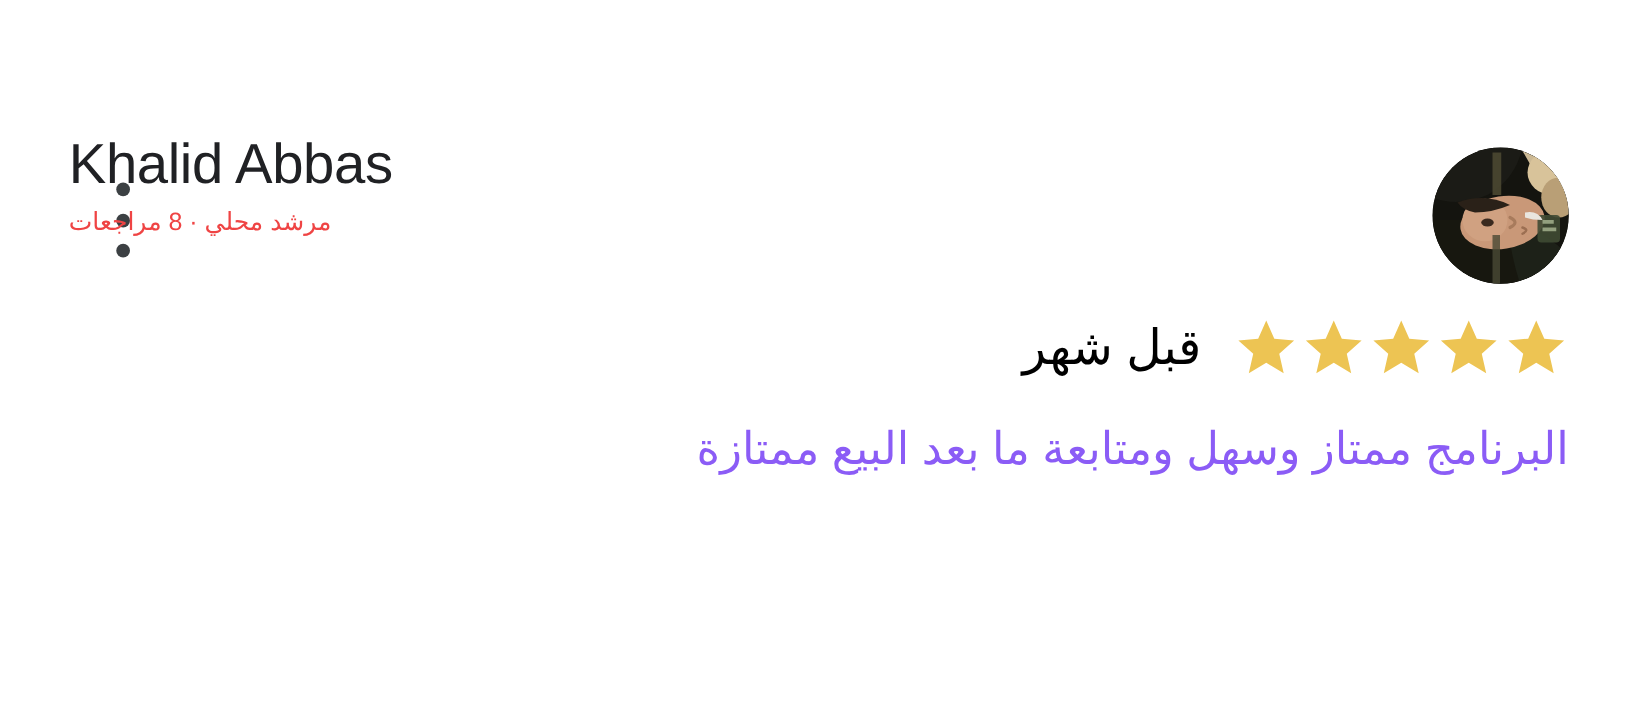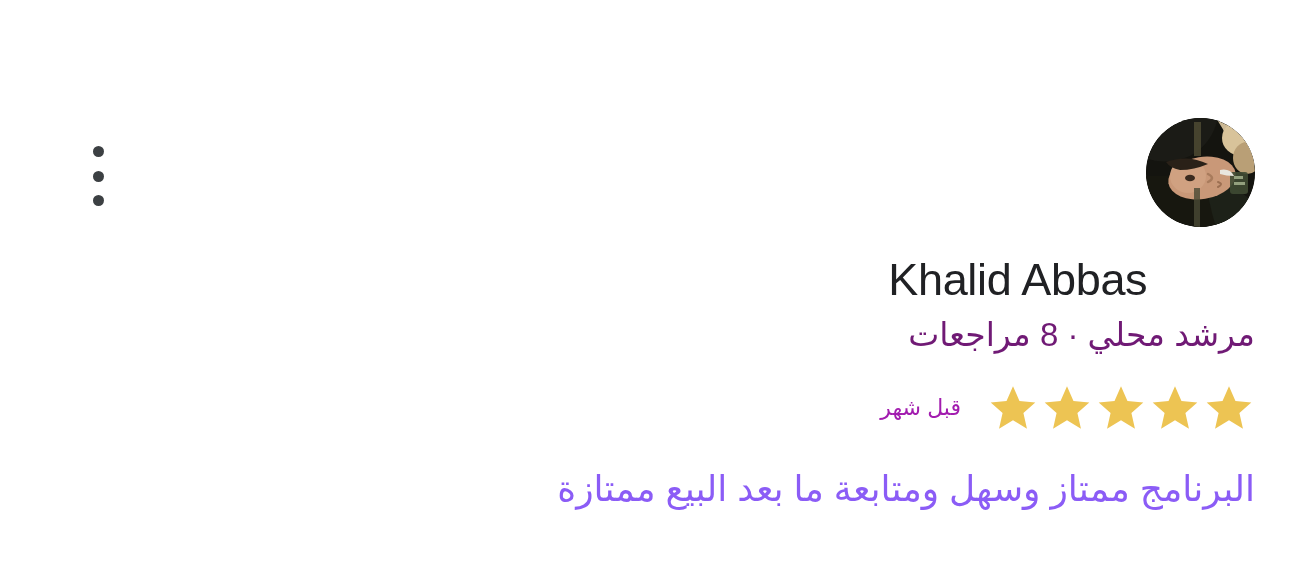--- a/index.html
+++ b/index.html
@@ -51,21 +51,21 @@
     position: absolute;
     right: 57px;
     top: 100px;
     width: 1200px;
     text-align: right;
     direction: rtl;
   }
 
   .header-row {
     display: flex;
-    flex-direction: column;
+    flex-direction: row;
     align-items: flex-start;
     justify-content: flex-start;
     gap: 22px;
   }
 
   .avatar {
     flex: 0 0 auto;
     width: 109px;
     height: 109px;
     border-radius: 50%;
@@ -89,26 +89,25 @@
     line-height: 1.18;
     font-weight: 400;
     color: #202124;
     letter-spacing: -0.3px;
     white-space: nowrap;
     direction: ltr;
   }
 
   .reviewer-meta {
     margin-top: 8px;
-    font-size: 33px;
+    font-size: 20px;
     line-height: 1.3;
     font-weight: 400;
-    color: #701a75;
+    color: #ef4444;
     white-space: nowrap;
-    margin-left: 20px;
   }
 
   
   .rating-row {
     margin-top: 26px;
     display: flex;
     flex-direction: row;
     align-items: center;
     justify-content: flex-start;
     gap: 26px;
@@ -117,23 +116,23 @@
   .stars {
     display: flex;
     flex-direction: row;
     gap: 2px;
     flex: 0 0 auto;
   }
   .stars .star { width: 52px; height: 50px; display: block; }
   .stars .star svg { display: block; width: 100%; height: 100%; }
 
   .review-time {
-    font-size: 22px;
+    font-size: 39px;
     line-height: 1;
-    color: #a21caf;
+    color: #000000;
     white-space: nowrap;
     flex: 0 0 auto;
   }
 
   
   .review-text {
     margin-top: 30px;
     font-size: 36px;
     line-height: 1.45;
     color: #8b5cf6;

